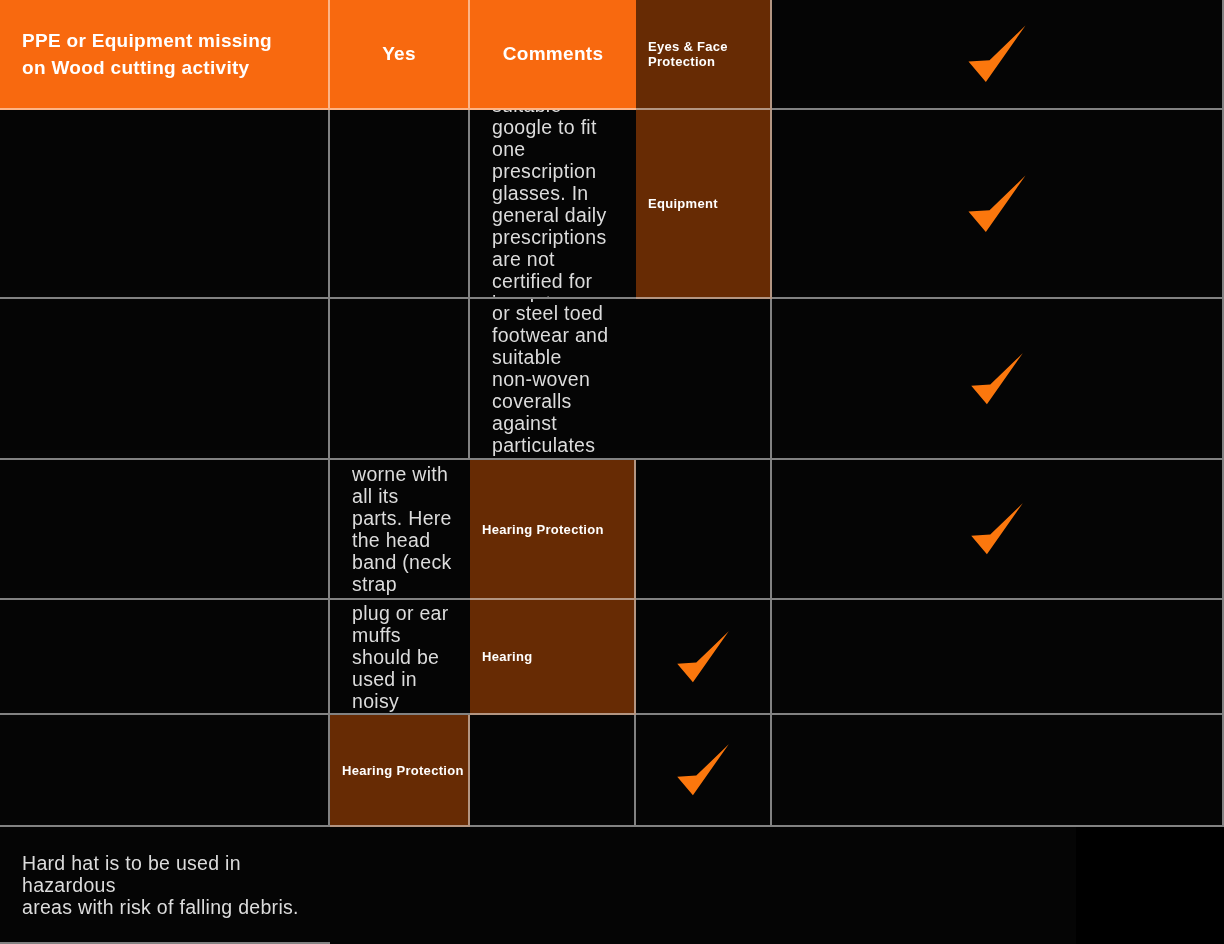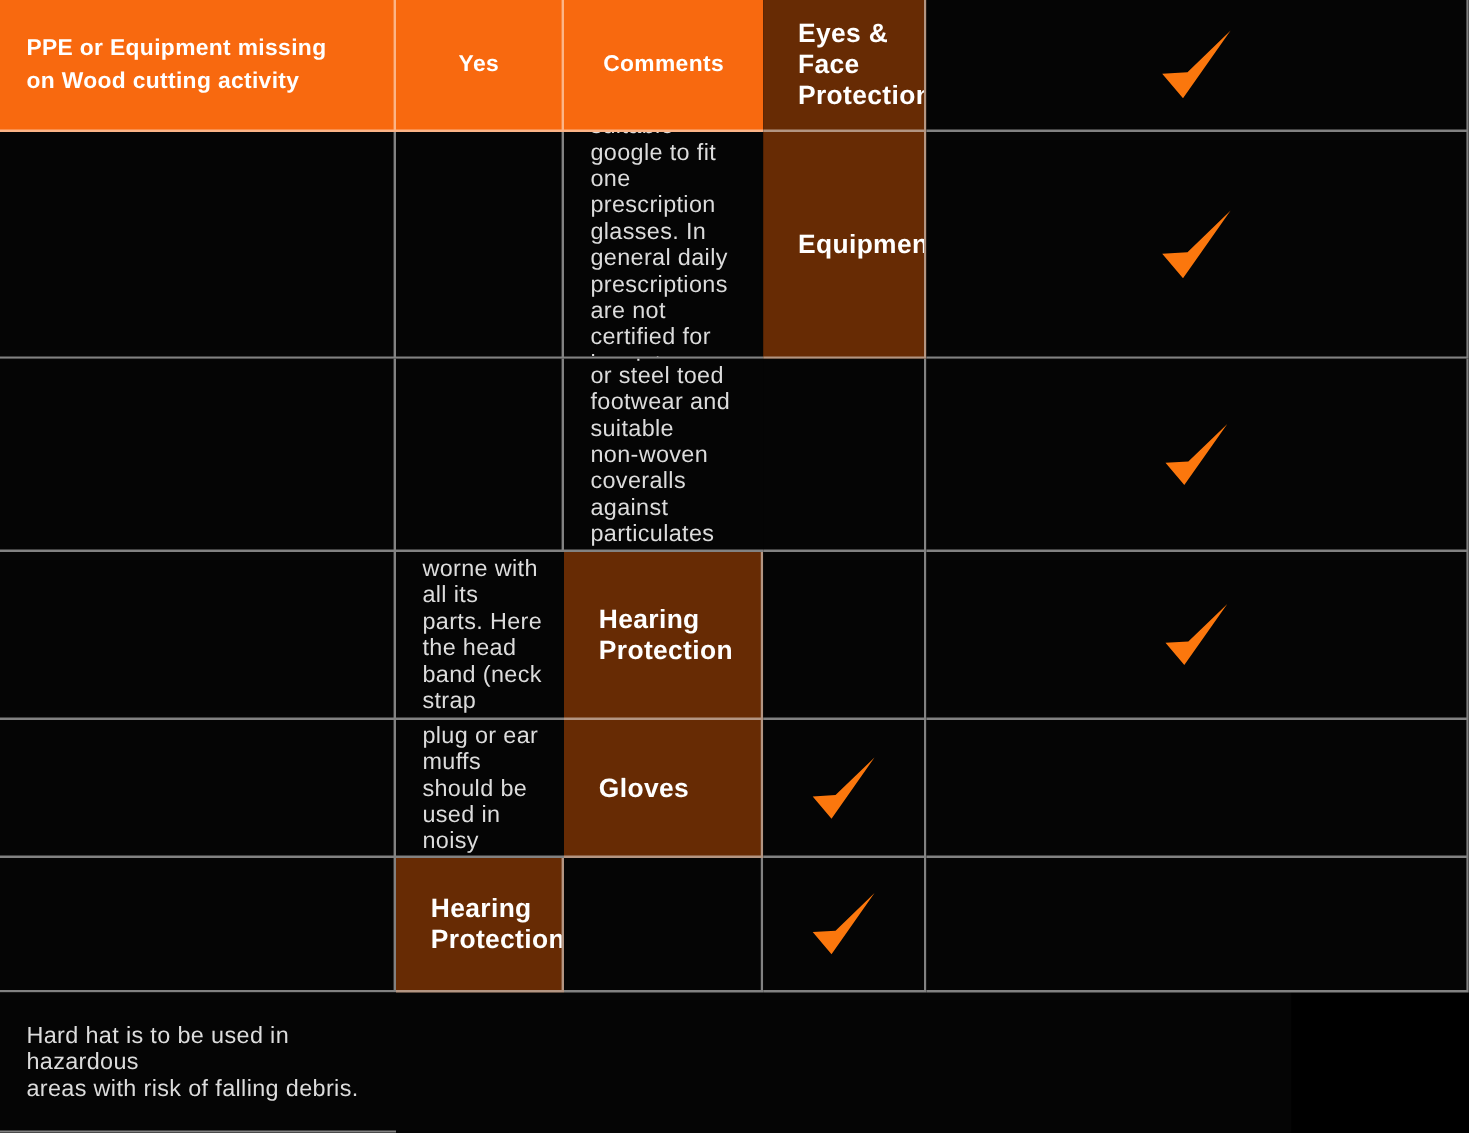--- a/index.html
+++ b/index.html
@@ -40,23 +40,23 @@
     text-align: left;
     padding-left: 22px;
     white-space: pre-line;
     line-height: 27px;
     font-size: 19px;
   }
   .label-cell {
     background: var(--label-col-bg, #672B04);
     color: var(--label-text, #fff);
     font-weight: bold;
-    font-size: 22px;
+    font-size: 13px;
     letter-spacing: 0.3px;
-    padding-left: 29px;
+    padding-left: 12px;
   }
   .check-cell { justify-content: center; }
   .comment-cell {
     color: var(--comment-text, #DCDCDC);
     font-size: 19.5px;
     line-height: 22px;
     letter-spacing: 0.3px;
     font-weight: 300;
     padding: 0 10px 0 22px;
     white-space: pre-line;
@@ -148,21 +148,21 @@
       </svg>
   </div>
   <div class="cell check-cell">
     <svg class="check-icon-svg" width="56" height="62" viewBox="0 0 100 100" style="visibility: hidden;">
         <polygon points="4,62 32,95 96,4 38,60" fill="#FB770D"></polygon>
       </svg>
   </div>
   <div class="cell comment-cell last-col">Suitable ear plug or ear muffs should be
 used in noisy environment</div>
 
-  <div class="cell label-cell">Gloves</div>
+  <div class="cell label-cell">Hearing</div>
   <div class="cell check-cell">
     <svg class="check-icon-svg" width="56" height="62" viewBox="0 0 100 100">
         <polygon points="4,62 32,95 96,4 38,60" fill="#FB770D"></polygon>
       </svg>
   </div>
   <div class="cell check-cell">
     <svg class="check-icon-svg" width="56" height="62" viewBox="0 0 100 100" style="visibility: hidden;">
         <polygon points="4,62 32,95 96,4 38,60" fill="#FB770D"></polygon>
       </svg>
   </div>

